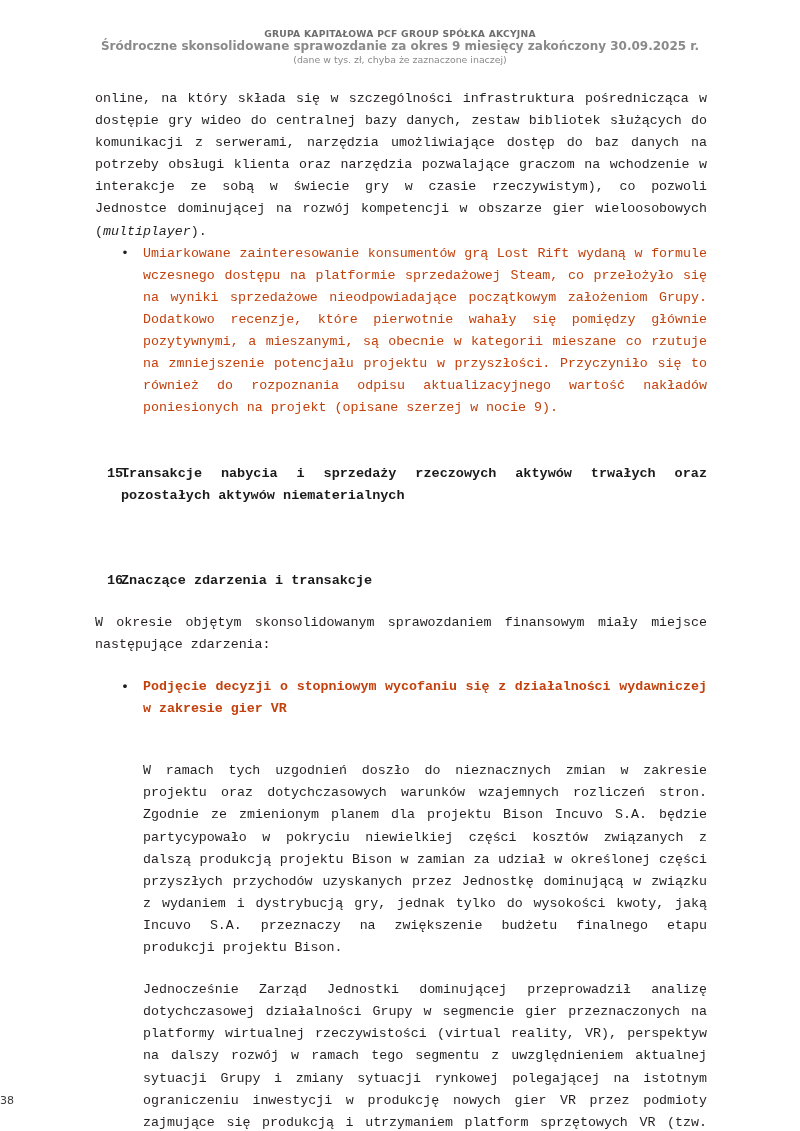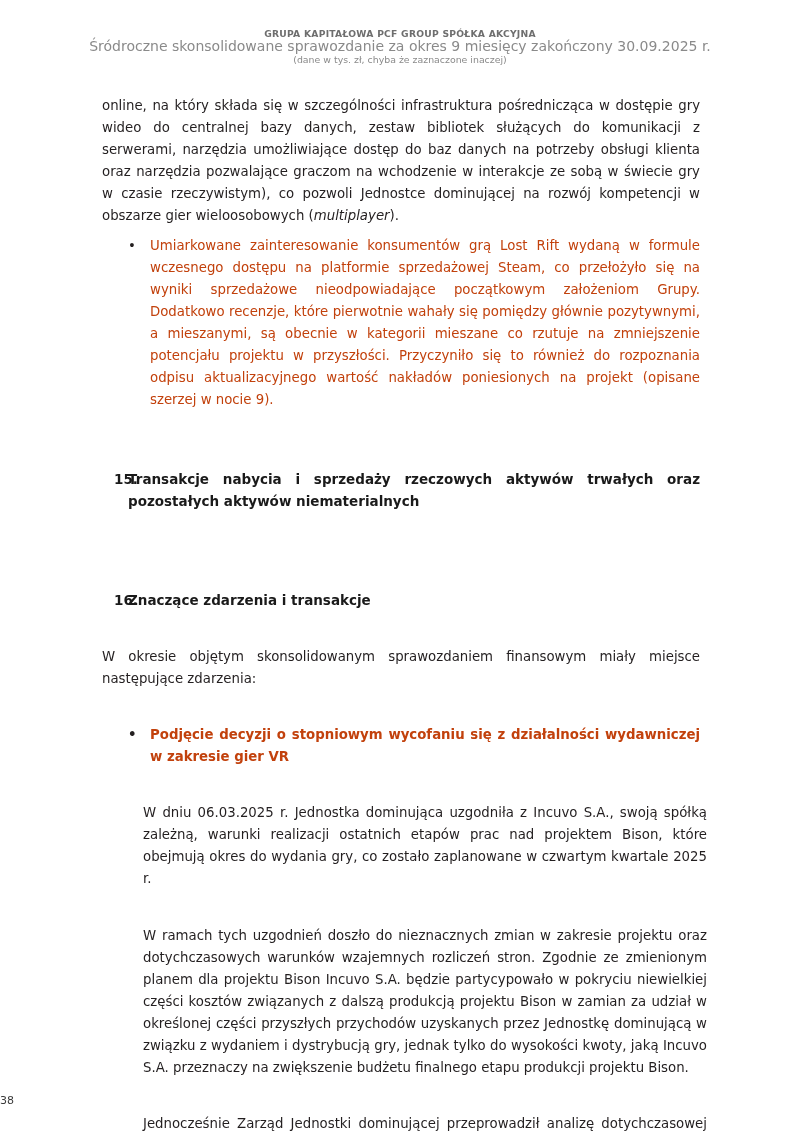--- a/index.html
+++ b/index.html
@@ -29,43 +29,44 @@
     color: #7b7b7b;
   }
   .doc-header .hdr-line-1 {
     font-size: 9.2px;
     font-weight: bold;
     letter-spacing: 0.25px;
     line-height: 13px;
     color: #6e6e6e;
   }
   .doc-header .hdr-line-2 {
-    font-size: 14px;
-    font-weight: normal;
+    font-size: 12px;
+    font-weight: bold;
     line-height: 13px;
     color: #8a8a8a;
   }
   .doc-header .hdr-line-3 {
     font-size: 9.4px;
     font-weight: normal;
     line-height: 13px;
     color: #8a8a8a;
   }
 
   
   .content {
     position: absolute;
     top: 88px;
     left: 95px;
     width: 612px;
   }
 
   p, li, h2 {
-    margin: 7px;
+    margin: 0;
     padding: 0;
+    font-family: Liberation Mono, monospace;
   }
 
   .para {
     font-size: 13.3px;
     line-height: 22.1px;
     color: #231f20;
     text-align: justify;
     text-justify: inter-word;
     hyphens: none;
   }
@@ -174,21 +175,20 @@
     <p class="para">W okresie objętym skonsolidowanym sprawozdaniem finansowym miały miejsce następujące zdarzenia:</p>
 
     <div class="spacer-md"></div>
 
     <ul class="bullets">
       <li class="bold-item"><span>Podjęcie decyzji o stopniowym wycofaniu się z działalności wydawniczej w zakresie gier VR</span></li>
     </ul>
 
     <div class="spacer-md"></div>
 
-    <p class="para para-indent">W dniu 06.03.2025 r. Jednostka dominująca uzgodniła z Incuvo S.A., swoją spółką zależną, warunki realizacji ostatnich etapów prac nad projektem Bison, które obejmują okres do wydania gry, co zostało zaplanowane w czwartym kwartale 2025 r.</p>
 
     <div class="spacer-md"></div>
 
     <p class="para para-indent">W ramach tych uzgodnień doszło do nieznacznych zmian w zakresie projektu oraz dotychczasowych warunków wzajemnych rozliczeń stron. Zgodnie ze zmienionym planem dla projektu Bison Incuvo S.A. będzie partycypowało w pokryciu niewielkiej części kosztów związanych z dalszą produkcją projektu Bison w zamian za udział w określonej części przyszłych przychodów uzyskanych przez Jednostkę dominującą w związku z wydaniem i dystrybucją gry, jednak tylko do wysokości kwoty, jaką Incuvo S.A. przeznaczy na zwiększenie budżetu finalnego etapu produkcji projektu Bison.</p>
 
     <div class="spacer-md"></div>
 
     <p class="para para-indent">Jednocześnie Zarząd Jednostki dominującej przeprowadził analizę dotychczasowej działalności Grupy w segmencie gier przeznaczonych na platformy wirtualnej rzeczywistości (virtual reality, VR), perspektyw na dalszy rozwój w ramach tego segmentu z uwzględnieniem aktualnej sytuacji Grupy i zmiany sytuacji rynkowej polegającej na istotnym ograniczeniu inwestycji w produkcję nowych gier VR przez podmioty zajmujące się produkcją i utrzymaniem platform sprzętowych VR (tzw. platform holders), co</p>
 
   </div>

